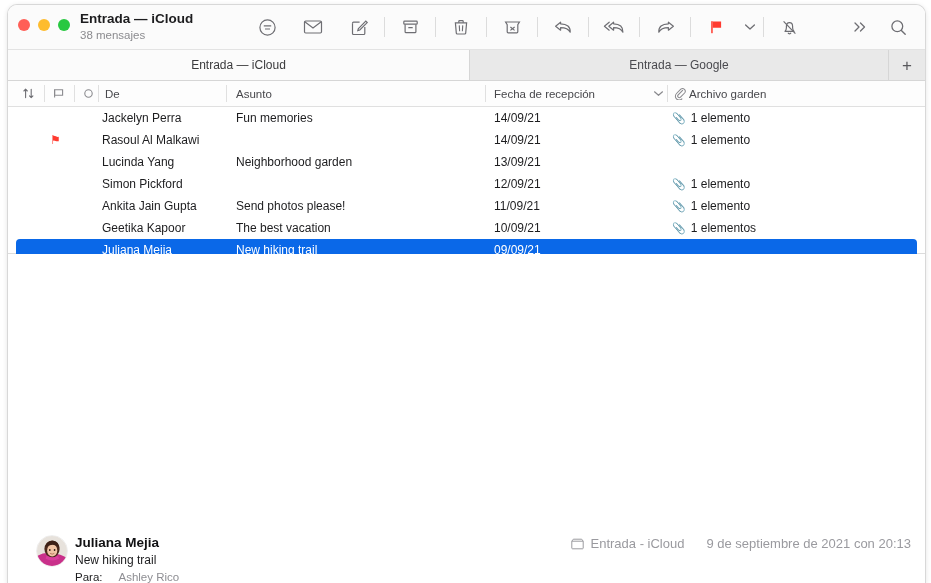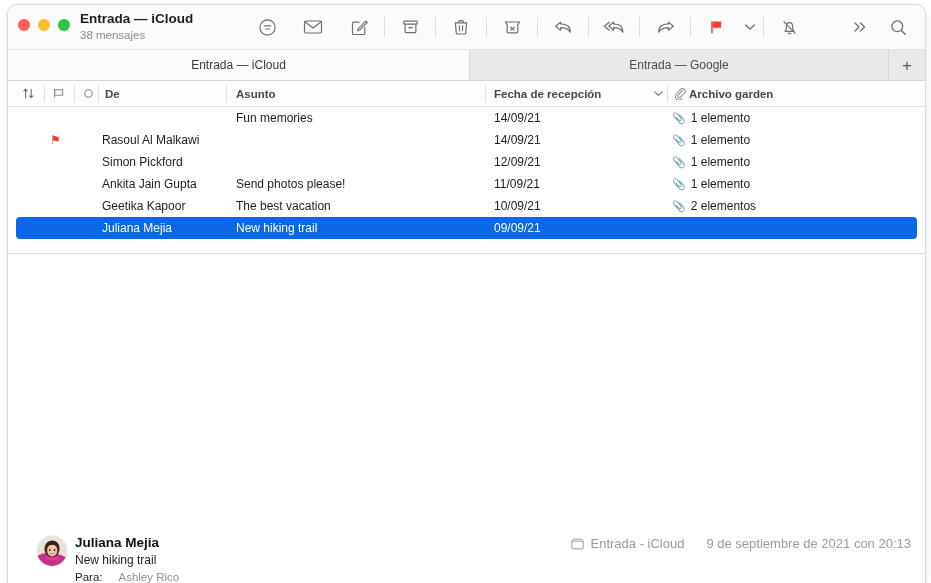--- a/index.html
+++ b/index.html
@@ -151,21 +151,20 @@
     border-bottom: 1px solid #e0e0e0;
     font-size: 11.5px;
     color: #48484c;
   }
   .colhead .cell {
     position: absolute;
     top: 0;
     height: 25px;
     display: flex;
     align-items: center;
-    font-weight: bold;
   }
   .vsep {
     position: absolute;
     top: 4px;
     width: 1px;
     height: 17px;
     background: #e0e0e0;
   }
 
   
@@ -422,39 +421,45 @@
       <div class="cell" style="left:666px">
         <svg width="12" height="13" viewBox="0 0 12 13">
             <path d="M8.6 3.4 L4.2 7.9 a1.6 1.6 0 0 0 2.3 2.3 l4.1 -4.2 a2.7 2.7 0 0 0 -3.8 -3.8 L2.5 6.5 a3.8 3.8 0 0 0 5.4 5.4" fill="none" stroke="#8a8a8e" stroke-width="1.05" stroke-linecap="round"></path>
           </svg>
       </div>
       <div class="cell" style="left:681px">Archivo garden</div>
     </div>
 
     <div class="list" id="message-list">
         <div class="row">
+          <div class="f c-from">Jackelyn Perra</div>
           <div class="f c-subj">Fun memories</div>
           <div class="f c-date">14/09/21</div>
           <div class="f c-att">
             <span class="clip">📎</span>
             <span>1 elemento</span>
           </div>
         </div>
         <div class="row">
           <div class="f c-flag">
             <span class="flagglyph">⚑</span>
           </div>
           <div class="f c-from">Rasoul Al Malkawi</div>
           <div class="f c-date">14/09/21</div>
           <div class="f c-att">
             <span class="clip">📎</span>
             <span>1 elemento</span>
           </div>
         </div>
         <div class="row">
+          <div class="f c-from">Lucinda Yang</div>
+          <div class="f c-subj">Neighborhood garden</div>
+          <div class="f c-date">13/09/21</div>
+        </div>
+        <div class="row">
           <div class="f c-from">Simon Pickford</div>
           <div class="f c-date">12/09/21</div>
           <div class="f c-att">
             <span class="clip">📎</span>
             <span>1 elemento</span>
           </div>
         </div>
         <div class="row">
           <div class="f c-from">Ankita Jain Gupta</div>
           <div class="f c-subj">Send photos please!</div>
@@ -463,21 +468,21 @@
             <span class="clip">📎</span>
             <span>1 elemento</span>
           </div>
         </div>
         <div class="row">
           <div class="f c-from">Geetika Kapoor</div>
           <div class="f c-subj">The best vacation</div>
           <div class="f c-date">10/09/21</div>
           <div class="f c-att">
             <span class="clip">📎</span>
-            <span>2 elementos</span>
+            <span>1 elementos</span>
           </div>
         </div>
         <div class="row selected">
           <div class="sel-bg"></div>
           <div class="f c-from">Juliana Mejia</div>
           <div class="f c-subj">New hiking trail</div>
           <div class="f c-date">09/09/21</div>
         </div>
       </div>
 

